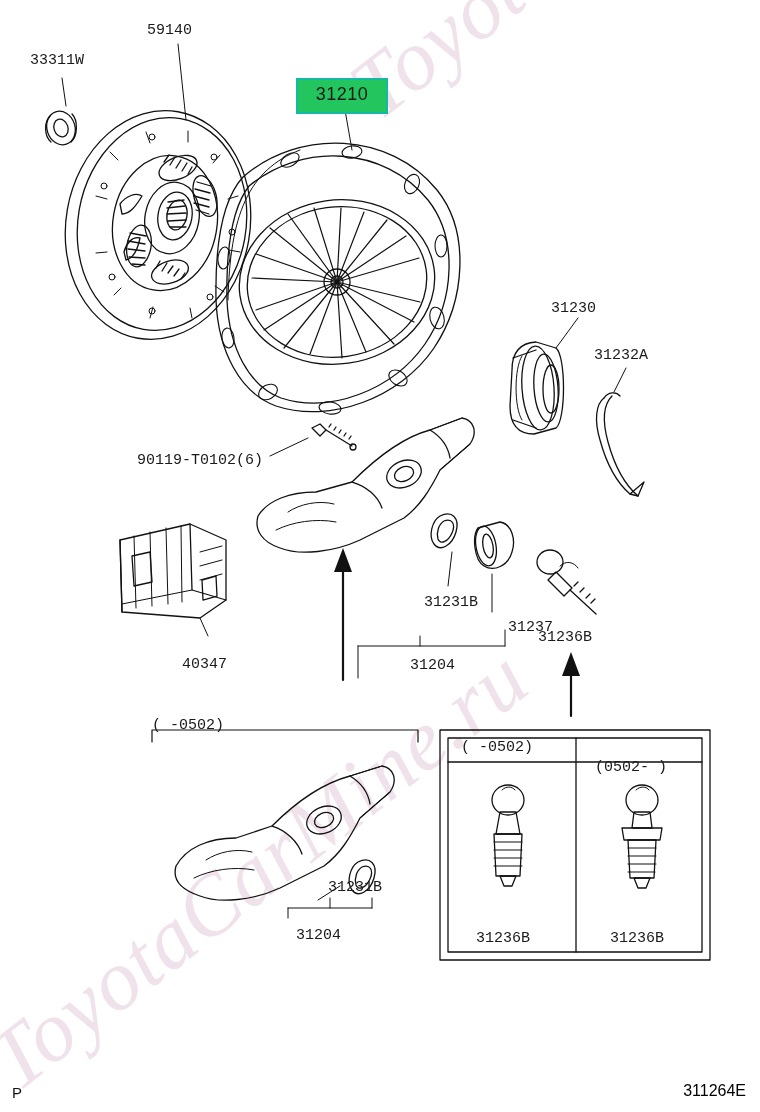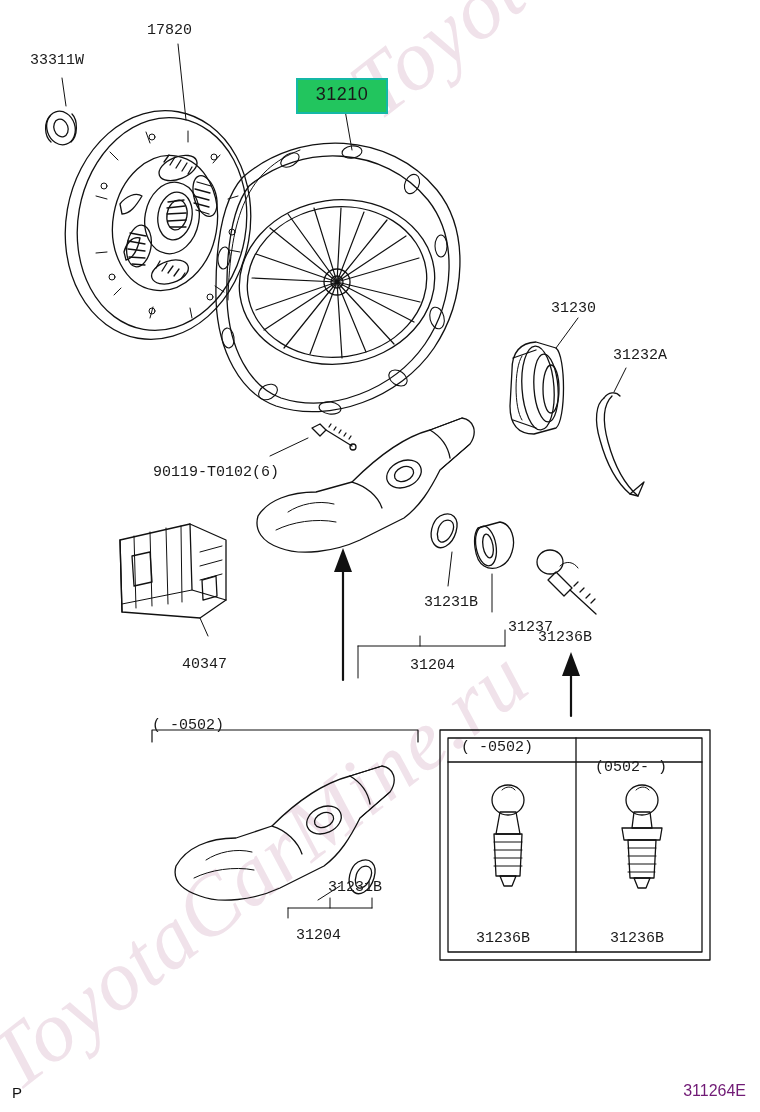--- a/index.html
+++ b/index.html
@@ -95,21 +95,21 @@
     font-family: "Liberation Sans", sans-serif;
     color: #111;
     z-index: 20;
   }
   .footer-right {
     position: absolute;
     right: 14px;
     top: 1082px;
     font-size: 16px;
     font-family: "Liberation Sans", sans-serif;
-    color: #701a75;
+    color: #000000;
     z-index: 20;
   }
 </style>
 </head>
 <body>
 
 <div id="page">
 
   <div class="watermark">
     <div class="wm-text wm-1">ToyotaCarMine.ru</div>
@@ -347,27 +347,27 @@
 
     </g>
   </svg>
 
   <div class="highlight-box" style="left:296px; top:78px; width:88px; height:32px;">
     <span class="lbl">31210</span>
   </div>
 
   <div class="lbl mono" style="left:30px; top:52px;">33311W</div>
 
-  <div class="lbl mono" style="left:147px; top:22px;">17820</div>
+  <div class="lbl mono" style="left:147px; top:22px;">59140</div>
 
   <div class="lbl mono" style="left:551px; top:300px;text-align:center;">31230</div>
 
-  <div class="lbl mono" style="left:594px; top:347px;margin-left:19px;">31232A</div>
-
-  <div class="lbl mono" style="left:153px; top:452px;margin-top:12px;">90119-T0102(6)</div>
+  <div class="lbl mono" style="left:594px; top:347px;">31232A</div>
+
+  <div class="lbl mono" style="left:137px; top:452px;">90119-T0102(6)</div>
 
   <div class="lbl mono" style="left:182px; top:656px;">40347</div>
 
   <div class="lbl mono" style="left:424px; top:594px;">31231B</div>
 
   <div class="lbl mono" style="left:474px; top:619px;margin-left:34px;">31237</div>
 
   <div class="lbl mono" style="left:538px; top:629px;">31236B</div>
 
   <div class="lbl mono" style="left:410px; top:657px;">31204</div>

